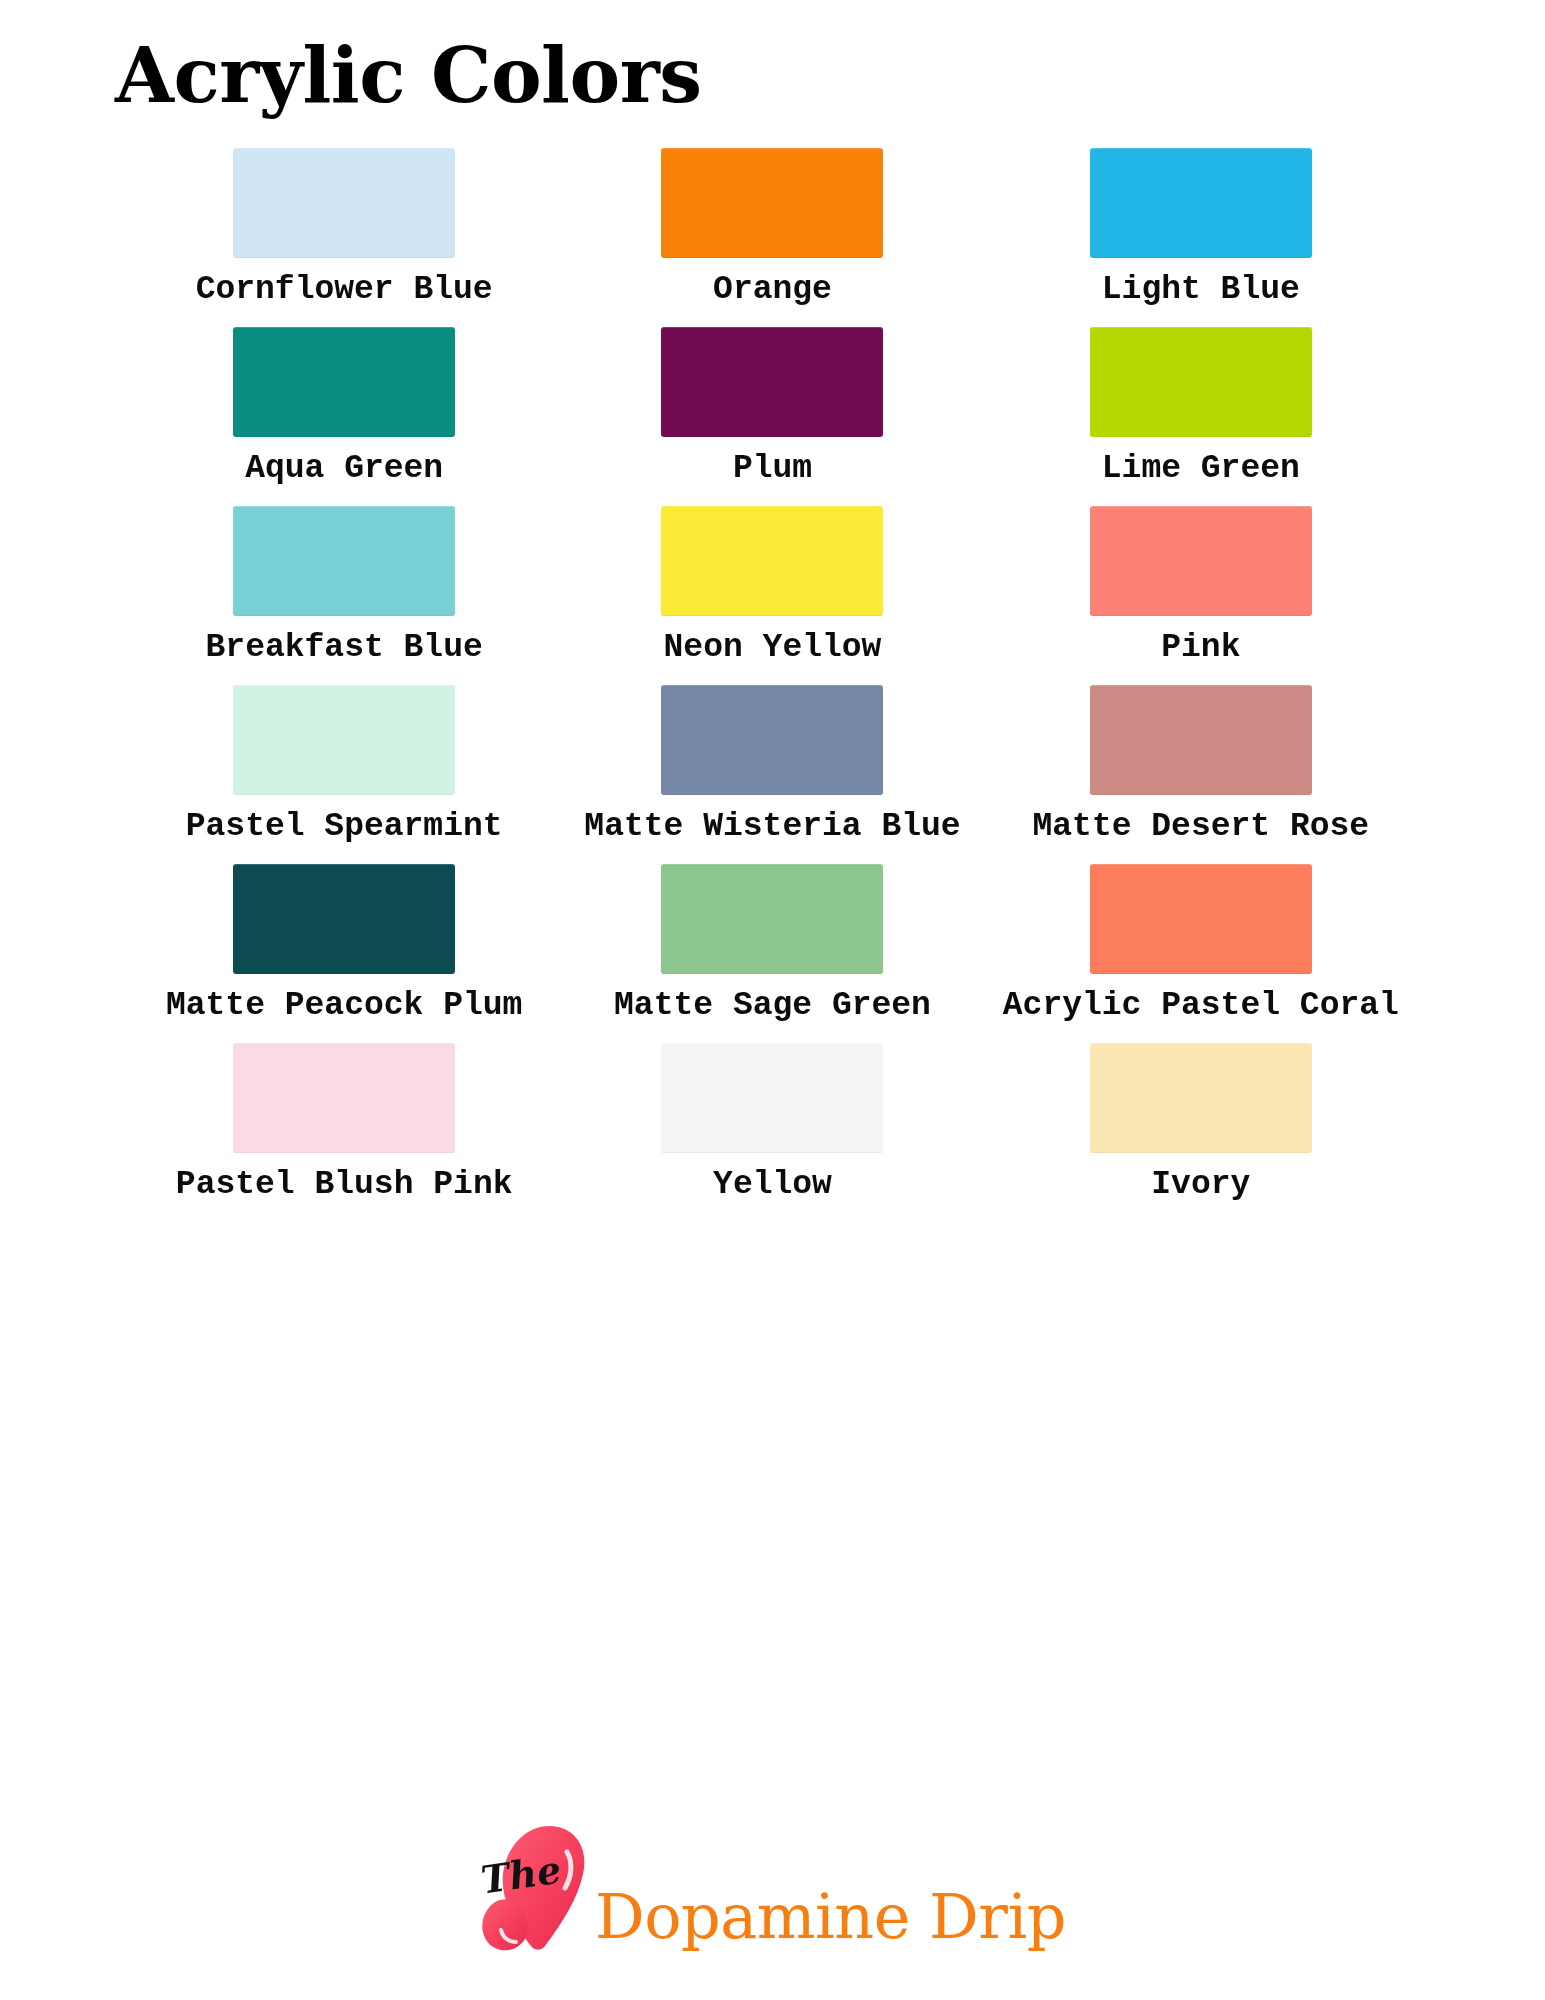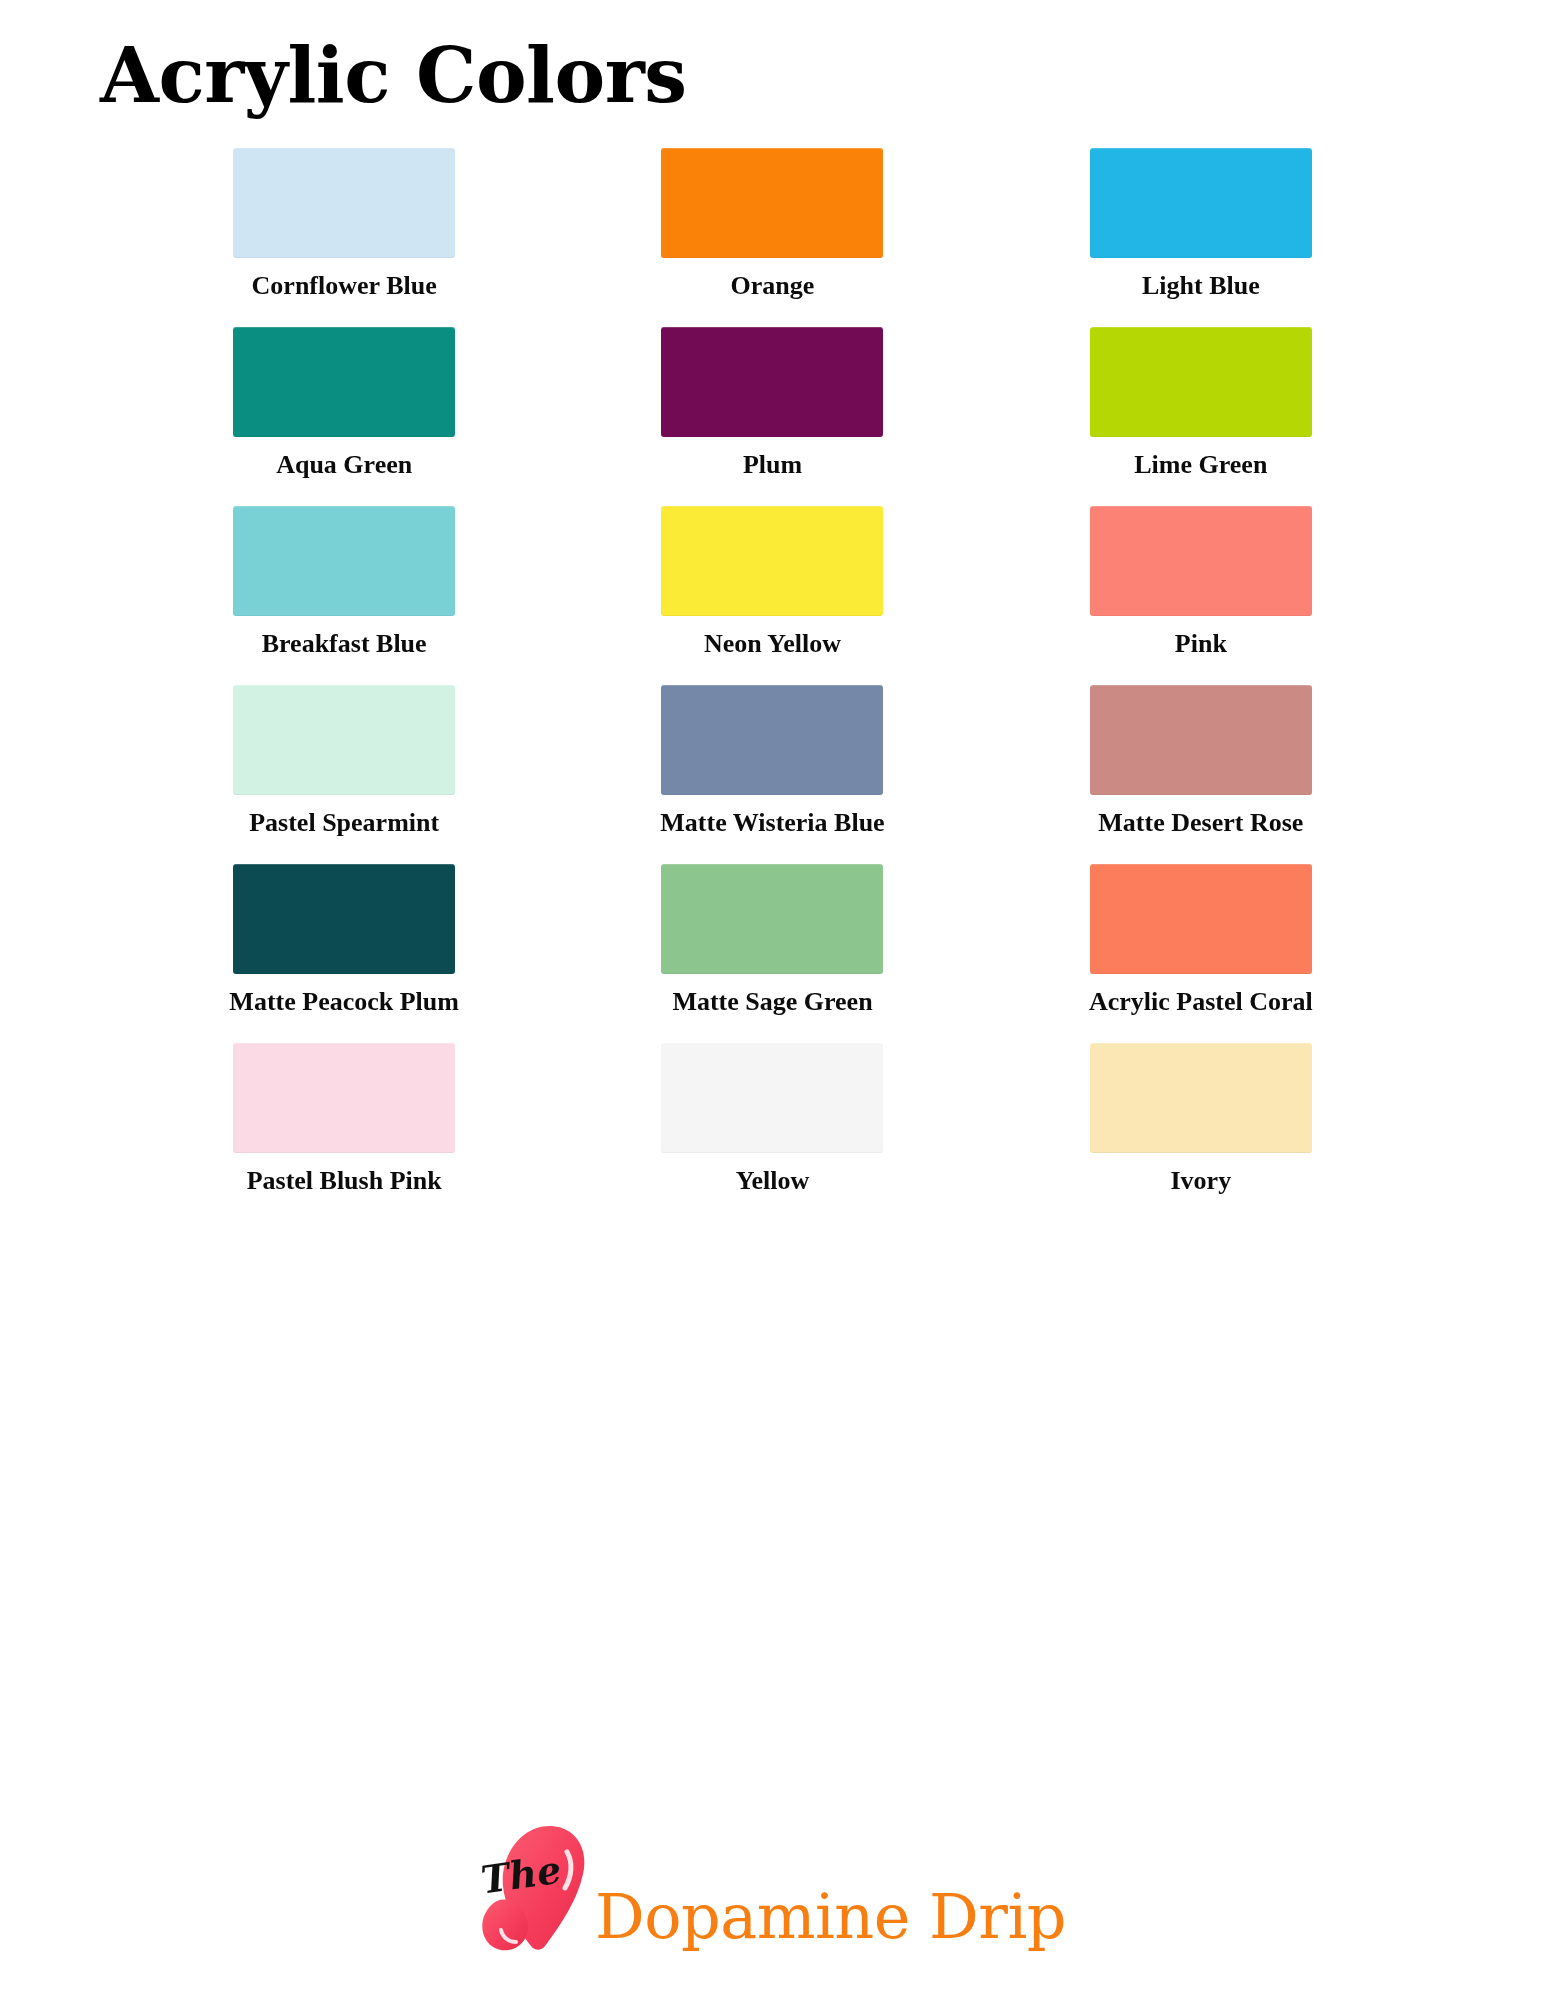--- a/index.html
+++ b/index.html
@@ -22,20 +22,21 @@
     height: 2000px;
     position: relative;
     background: #ffffff;
     padding: 0;
   }
 
   
   .title-wrap {
     padding-top: 38px;
     padding-left: 100px;
+    margin-left: 15px;
   }
   .page-title {
     font-family: "DejaVu Serif", "Liberation Serif", serif;
     font-weight: 700;
     font-size: 76px;
     line-height: 1.0;
     letter-spacing: -0.5px;
     color: #000000;
     white-space: nowrap;
   }
@@ -62,23 +63,23 @@
   .swatch-chip {
     width: 222px;
     height: 110px;
     border-radius: 3px;
     box-shadow: inset 0 1px 0 rgba(255,255,255,0.18),
                 inset 0 -1px 0 rgba(0,0,0,0.04);
   }
 
   .swatch-label {
     margin-top: 14px;
-    font-family: Liberation Serif, serif;
+    font-family: Liberation Mono, monospace;
     font-weight: 700;
-    font-size: 26px;
+    font-size: 33px;
     line-height: 1.1;
     color: #0c0c0c;
     text-align: center;
     white-space: nowrap;
   }
 
   
   .logo-area {
     position: absolute;
     left: 0;

